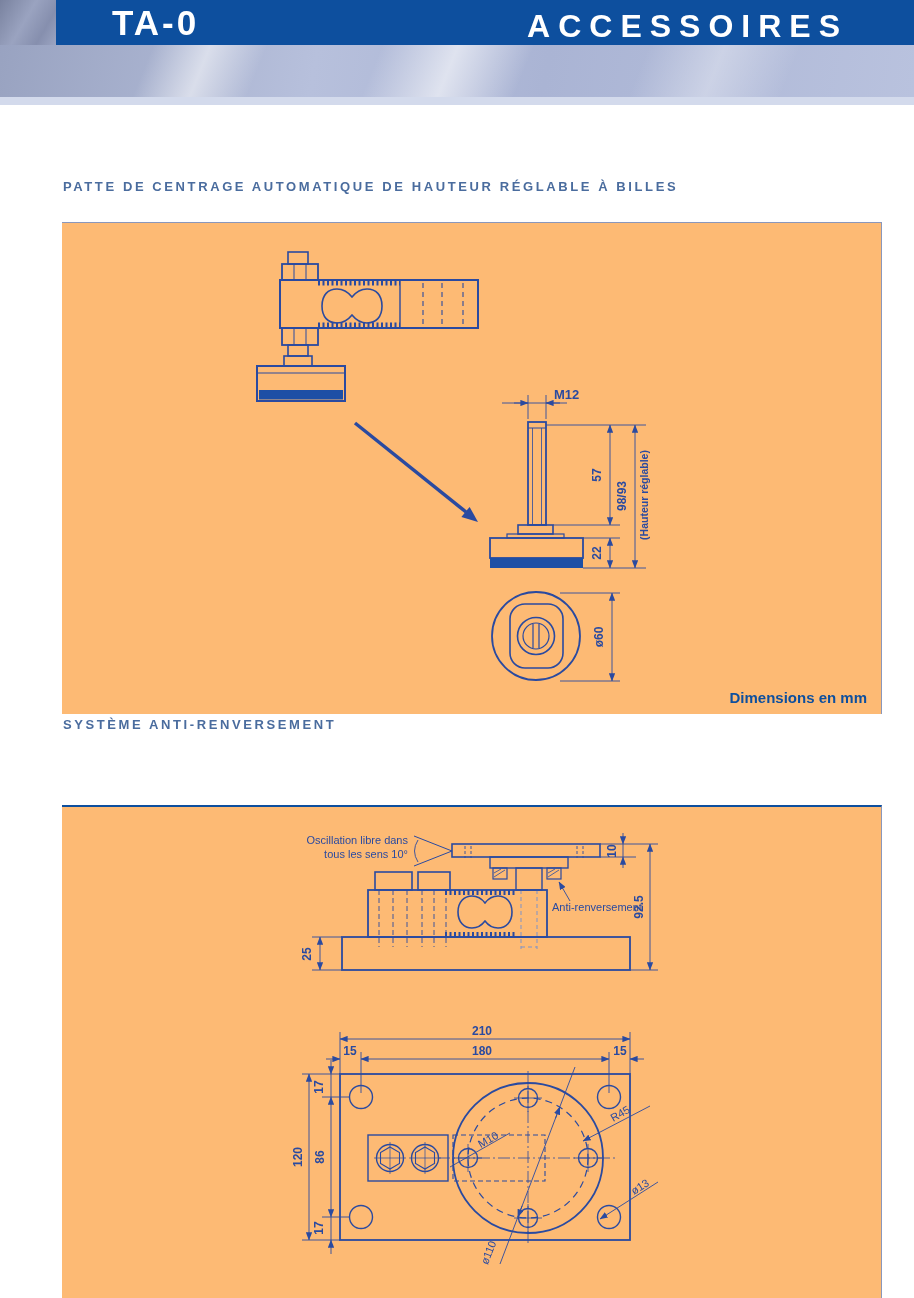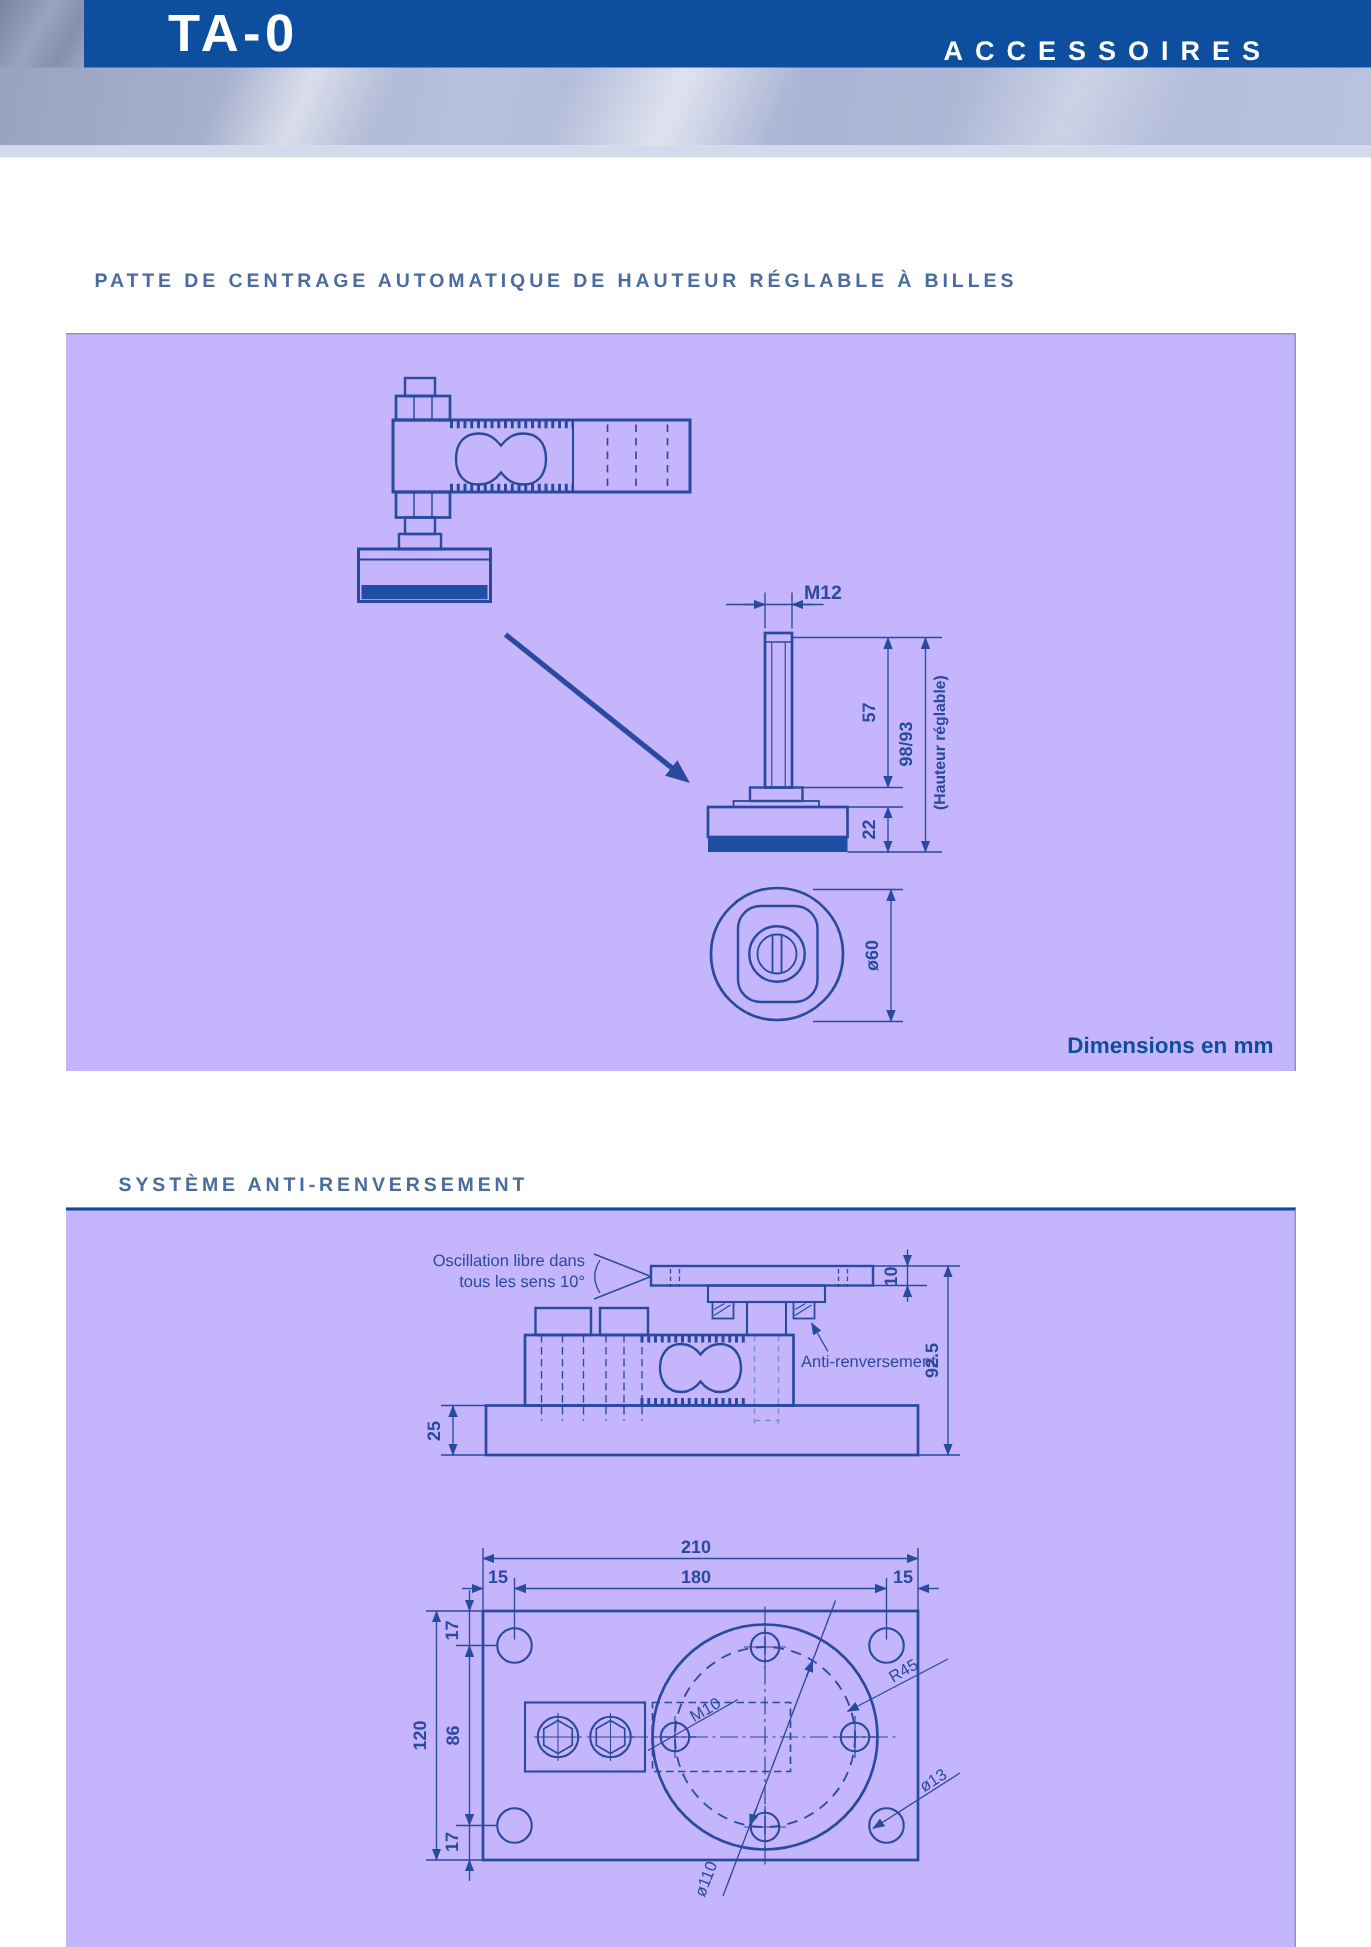--- a/index.html
+++ b/index.html
@@ -12,30 +12,30 @@
       linear-gradient(112deg, rgba(255,255,255,0) 0 18%, rgba(255,255,255,.55) 24%, rgba(255,255,255,0) 30%,
                       rgba(255,255,255,0) 42%, rgba(255,255,255,.6) 50%, rgba(255,255,255,0) 58%,
                       rgba(255,255,255,0) 70%, rgba(255,255,255,.35) 78%, rgba(255,255,255,0) 86%),
       linear-gradient(100deg,#98a2c0 0%,#b7c0dc 35%,#aab4d4 60%,#b9c2de 100%);}
   .texture-strip{position:absolute;top:97px;left:0;width:914px;height:8px;background:#d3daec;}
   .header-corner{position:absolute;top:0;left:0;width:56px;height:45px;
     background:linear-gradient(120deg,#79829f 0%,#9aa3c0 45%,#868fae 75%,#9ca5c2 100%);}
   .header-bar{position:absolute;top:0;left:56px;width:858px;height:45px;background:#0d4f9e;
     display:flex;align-items:flex-end;}
   .model{color:#ffffff;font-size:35px;font-weight:bold;letter-spacing:3px;margin-left:56px;line-height:45px;}
-  .doc-title{color:#ffffff;font-size:18px;font-weight:bold;letter-spacing:8px;margin-left:auto;margin-right:66px;}
+  .doc-title{color:#ffffff;font-size:32px;font-weight:bold;letter-spacing:8px;margin-left:auto;margin-right:66px;}
 
   
   .section-title{position:absolute;left:63px;color:#4a6c9e;font-size:13px;font-weight:bold;
     letter-spacing:2.6px;line-height:19px;white-space:nowrap;text-align:center;}
   #title1{top:177px;}
-  #title2{top:780px;margin-left:16px;}
+  #title2{top:715px;}
 
   
-  .draw-box{position:absolute;left:44px;width:819px;background:#c4b5fd;}
+  .draw-box{position:absolute;left:62px;width:819px;background:#fdba74;}
   #box1{top:222px;height:491px;border-top:1px solid #8a97bb;border-right:1px solid #8a97bb;}
   #box2{top:805px;height:493px;border-top:2px solid #0d4f9e;border-right:1px solid #8a97bb;}
   .units-note{position:absolute;right:14px;top:466px;color:#0d4f9e;font-size:15px;font-weight:bold;}
 
   svg{display:block;}
   svg text{font-family:"Liberation Sans",sans-serif;fill:#2a4aa0;font-weight:bold;}
   .t12{font-size:12px;} .t13{font-size:13px;} .t11{font-size:11px;font-weight:normal;fill:#2a4aa0;}
   .t10{font-size:10.5px;}
 </style>
 </head>

